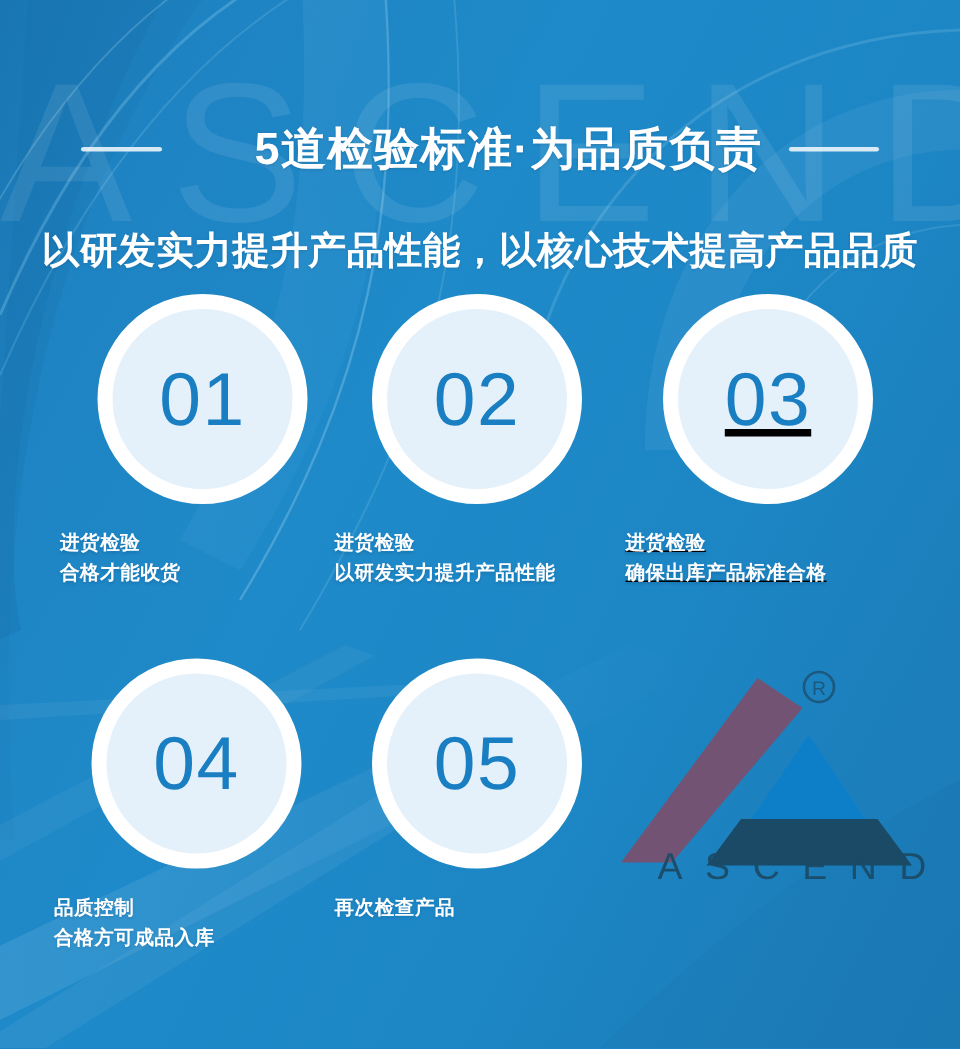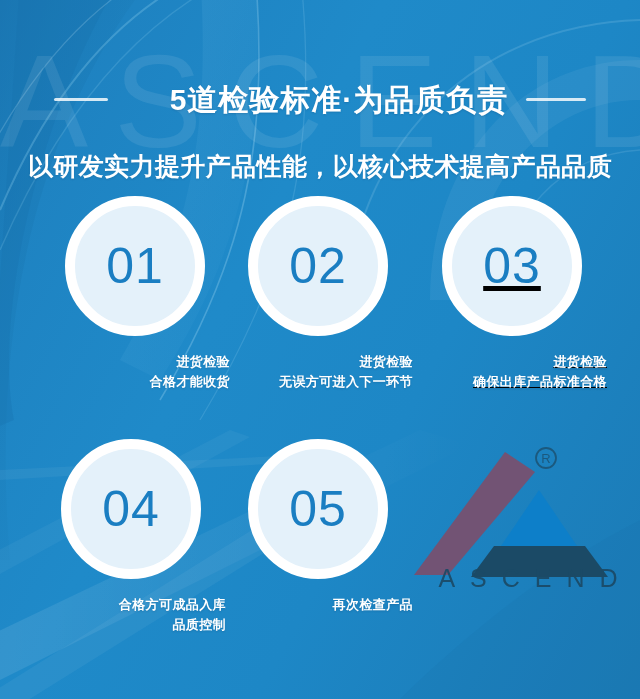--- a/index.html
+++ b/index.html
@@ -52,21 +52,21 @@
     margin-top:12px;
     font-size:25px;font-weight:bold;color:#ffffff;
     letter-spacing:.4px;white-space:nowrap;
     text-shadow:0 1px 2px rgba(0,40,80,.15);
   }
 
   
   .steps{position:absolute;left:0;top:196px;width:640px;}
   .row{position:relative;height:0;}
   .step{
-    position:absolute;width:190px;text-align:right;
+    position:absolute;width:190px;text-align:left;
   }
   .circle{
     width:140px;height:140px;border-radius:50%;
     margin:0 auto;
     background:#e4f1fa;
     border:10px solid #ffffff;
     box-sizing:border-box;
     display:flex;align-items:center;justify-content:center;
   }
   .num{
@@ -162,43 +162,43 @@
           <div>合格才能收货</div>
         </div>
       </div>
 
       <div class="step" style="left:223px;top:0;">
         <div class="circle">
           <span class="num">02</span>
         </div>
         <div class="caption">
           <div>进货检验</div>
-          <div>无误方可进入下一环节</div>
+          <div>以研发实力提升产品性能</div>
         </div>
       </div>
 
       <div class="step" style="left:417px;top:0;text-decoration:underline;">
         <div class="circle">
           <span class="num">03</span>
         </div>
         <div class="caption">
           <div>进货检验</div>
           <div>确保出库产品标准合格</div>
         </div>
       </div>
     </div>
 
     <div class="row">
       <div class="step" style="left:36px;top:243px;">
         <div class="circle">
           <span class="num">04</span>
         </div>
         <div class="caption">
+          <div>品质控制</div>
           <div>合格方可成品入库</div>
-          <div>品质控制</div>
         </div>
       </div>
 
       <div class="step" style="left:223px;top:243px;">
         <div class="circle">
           <span class="num">05</span>
         </div>
         <div class="caption">
           <div>再次检查产品</div>
         </div>

